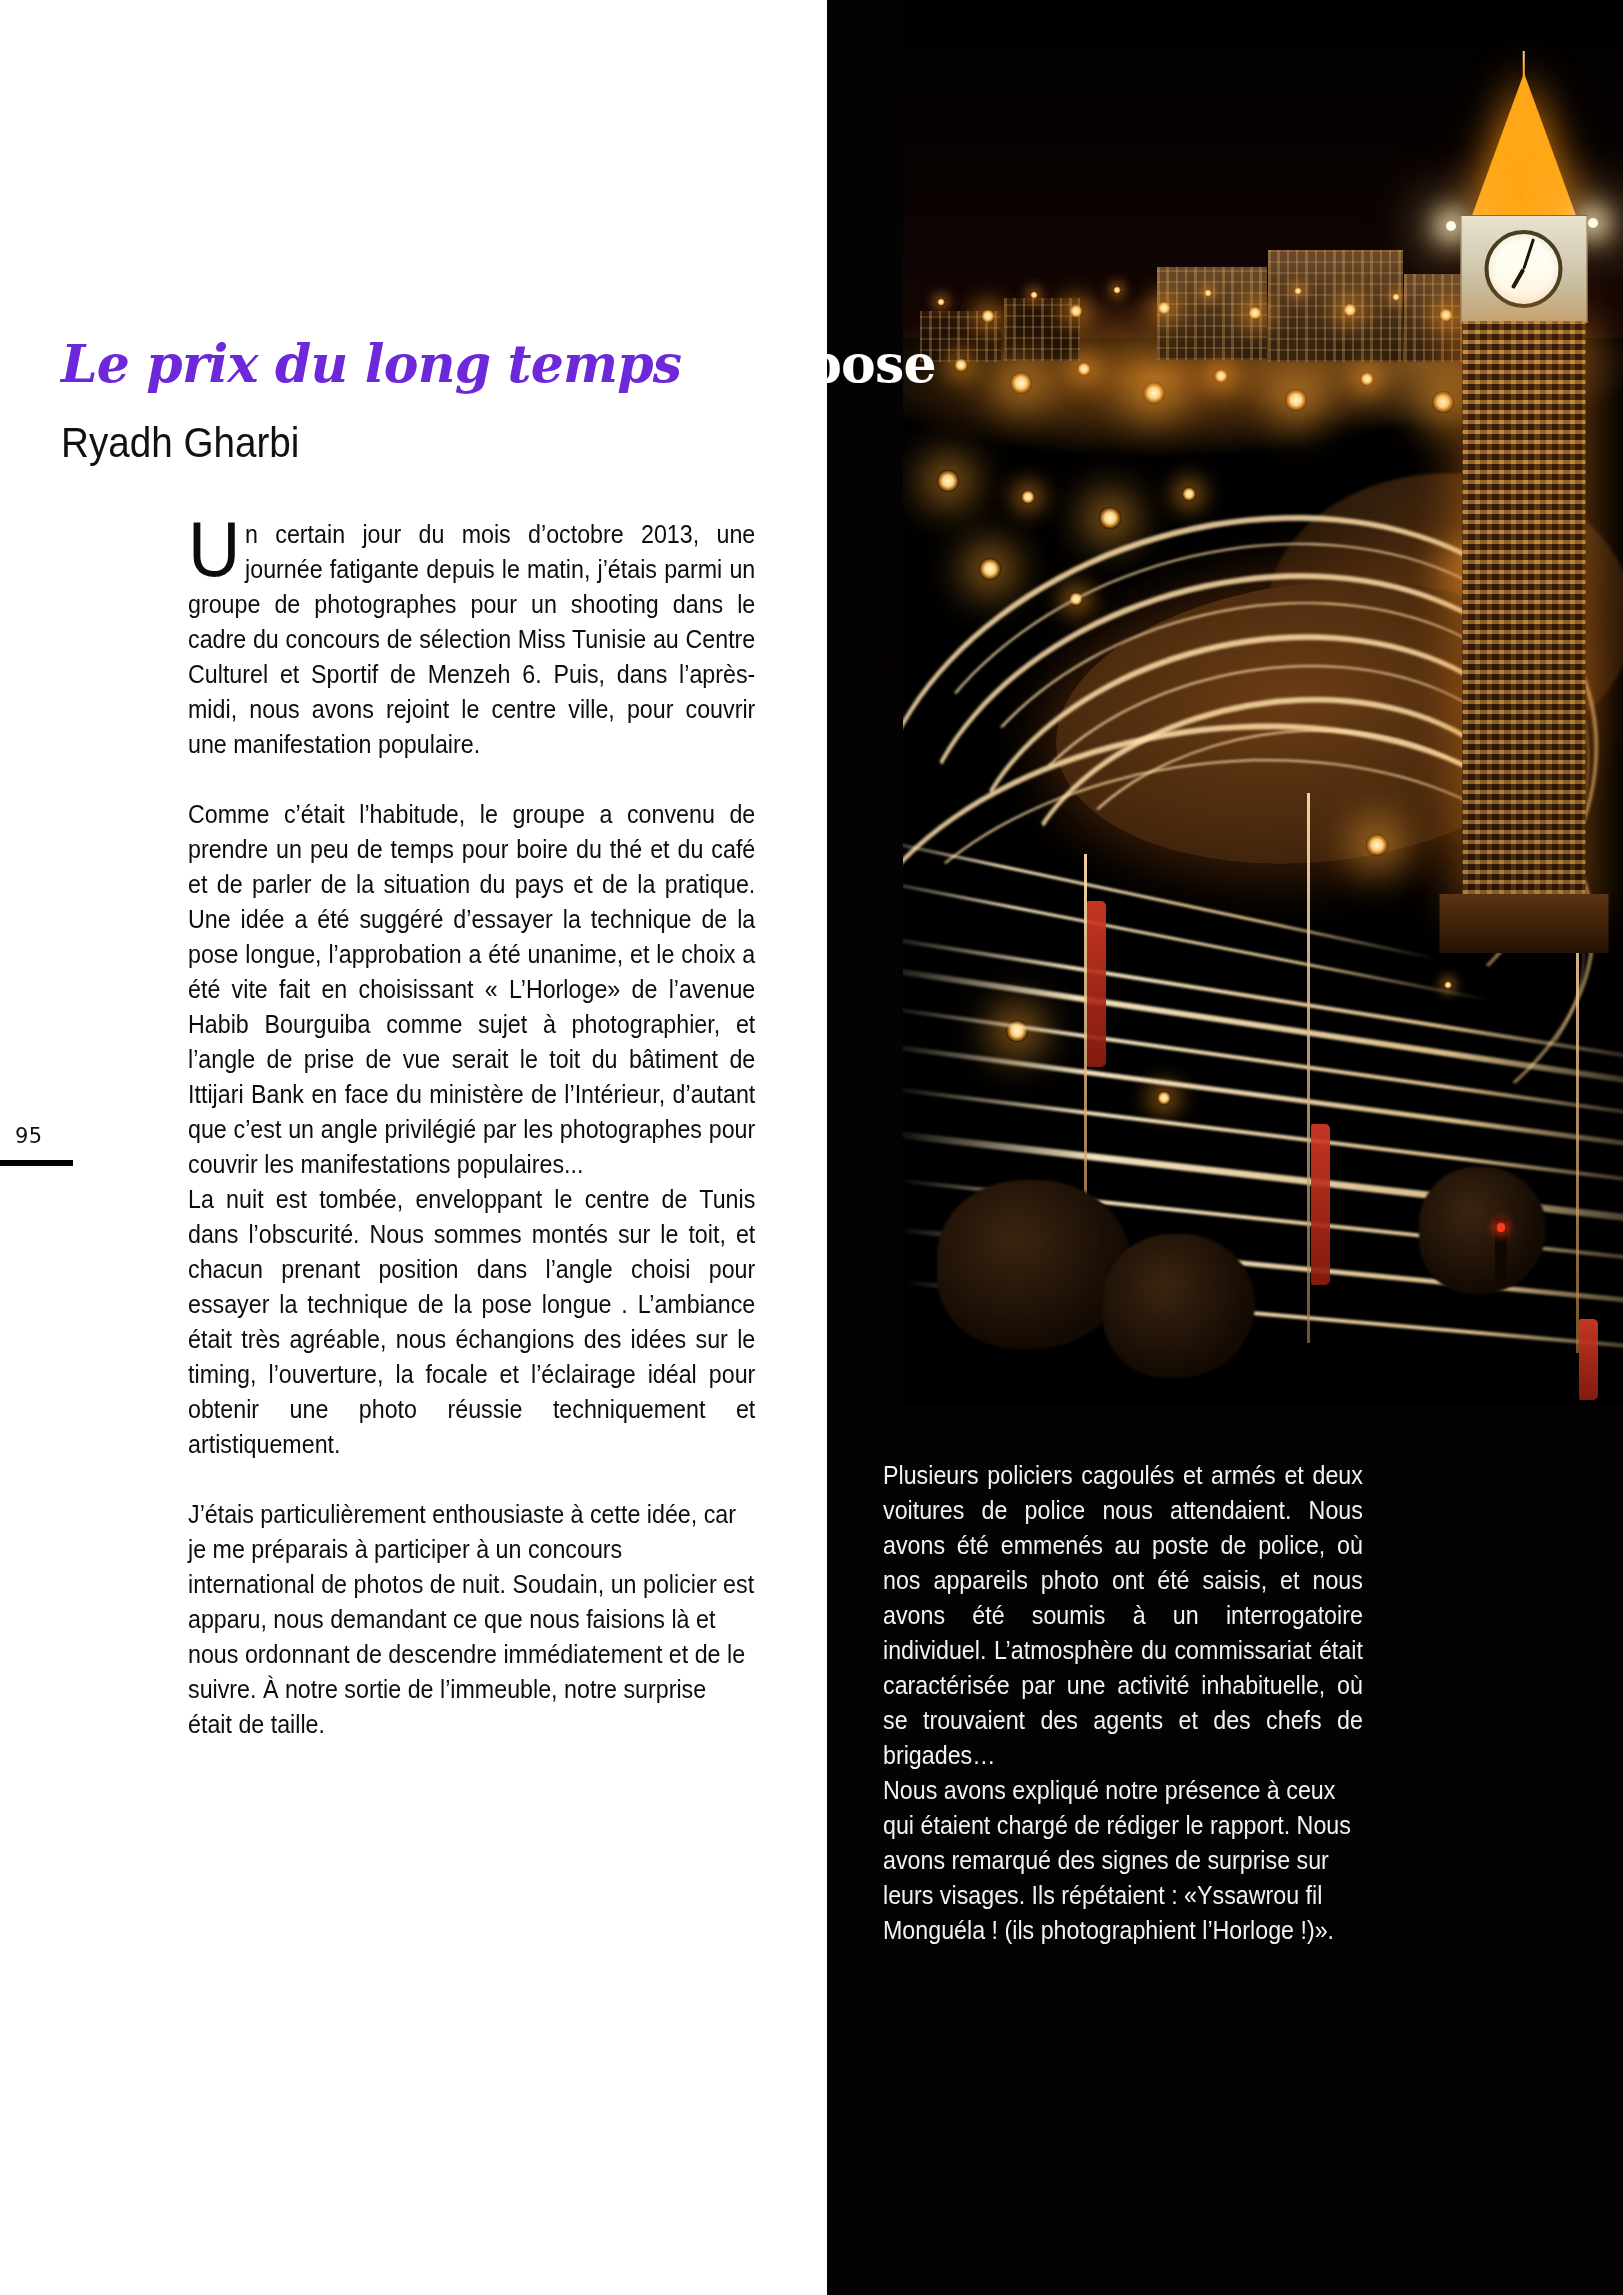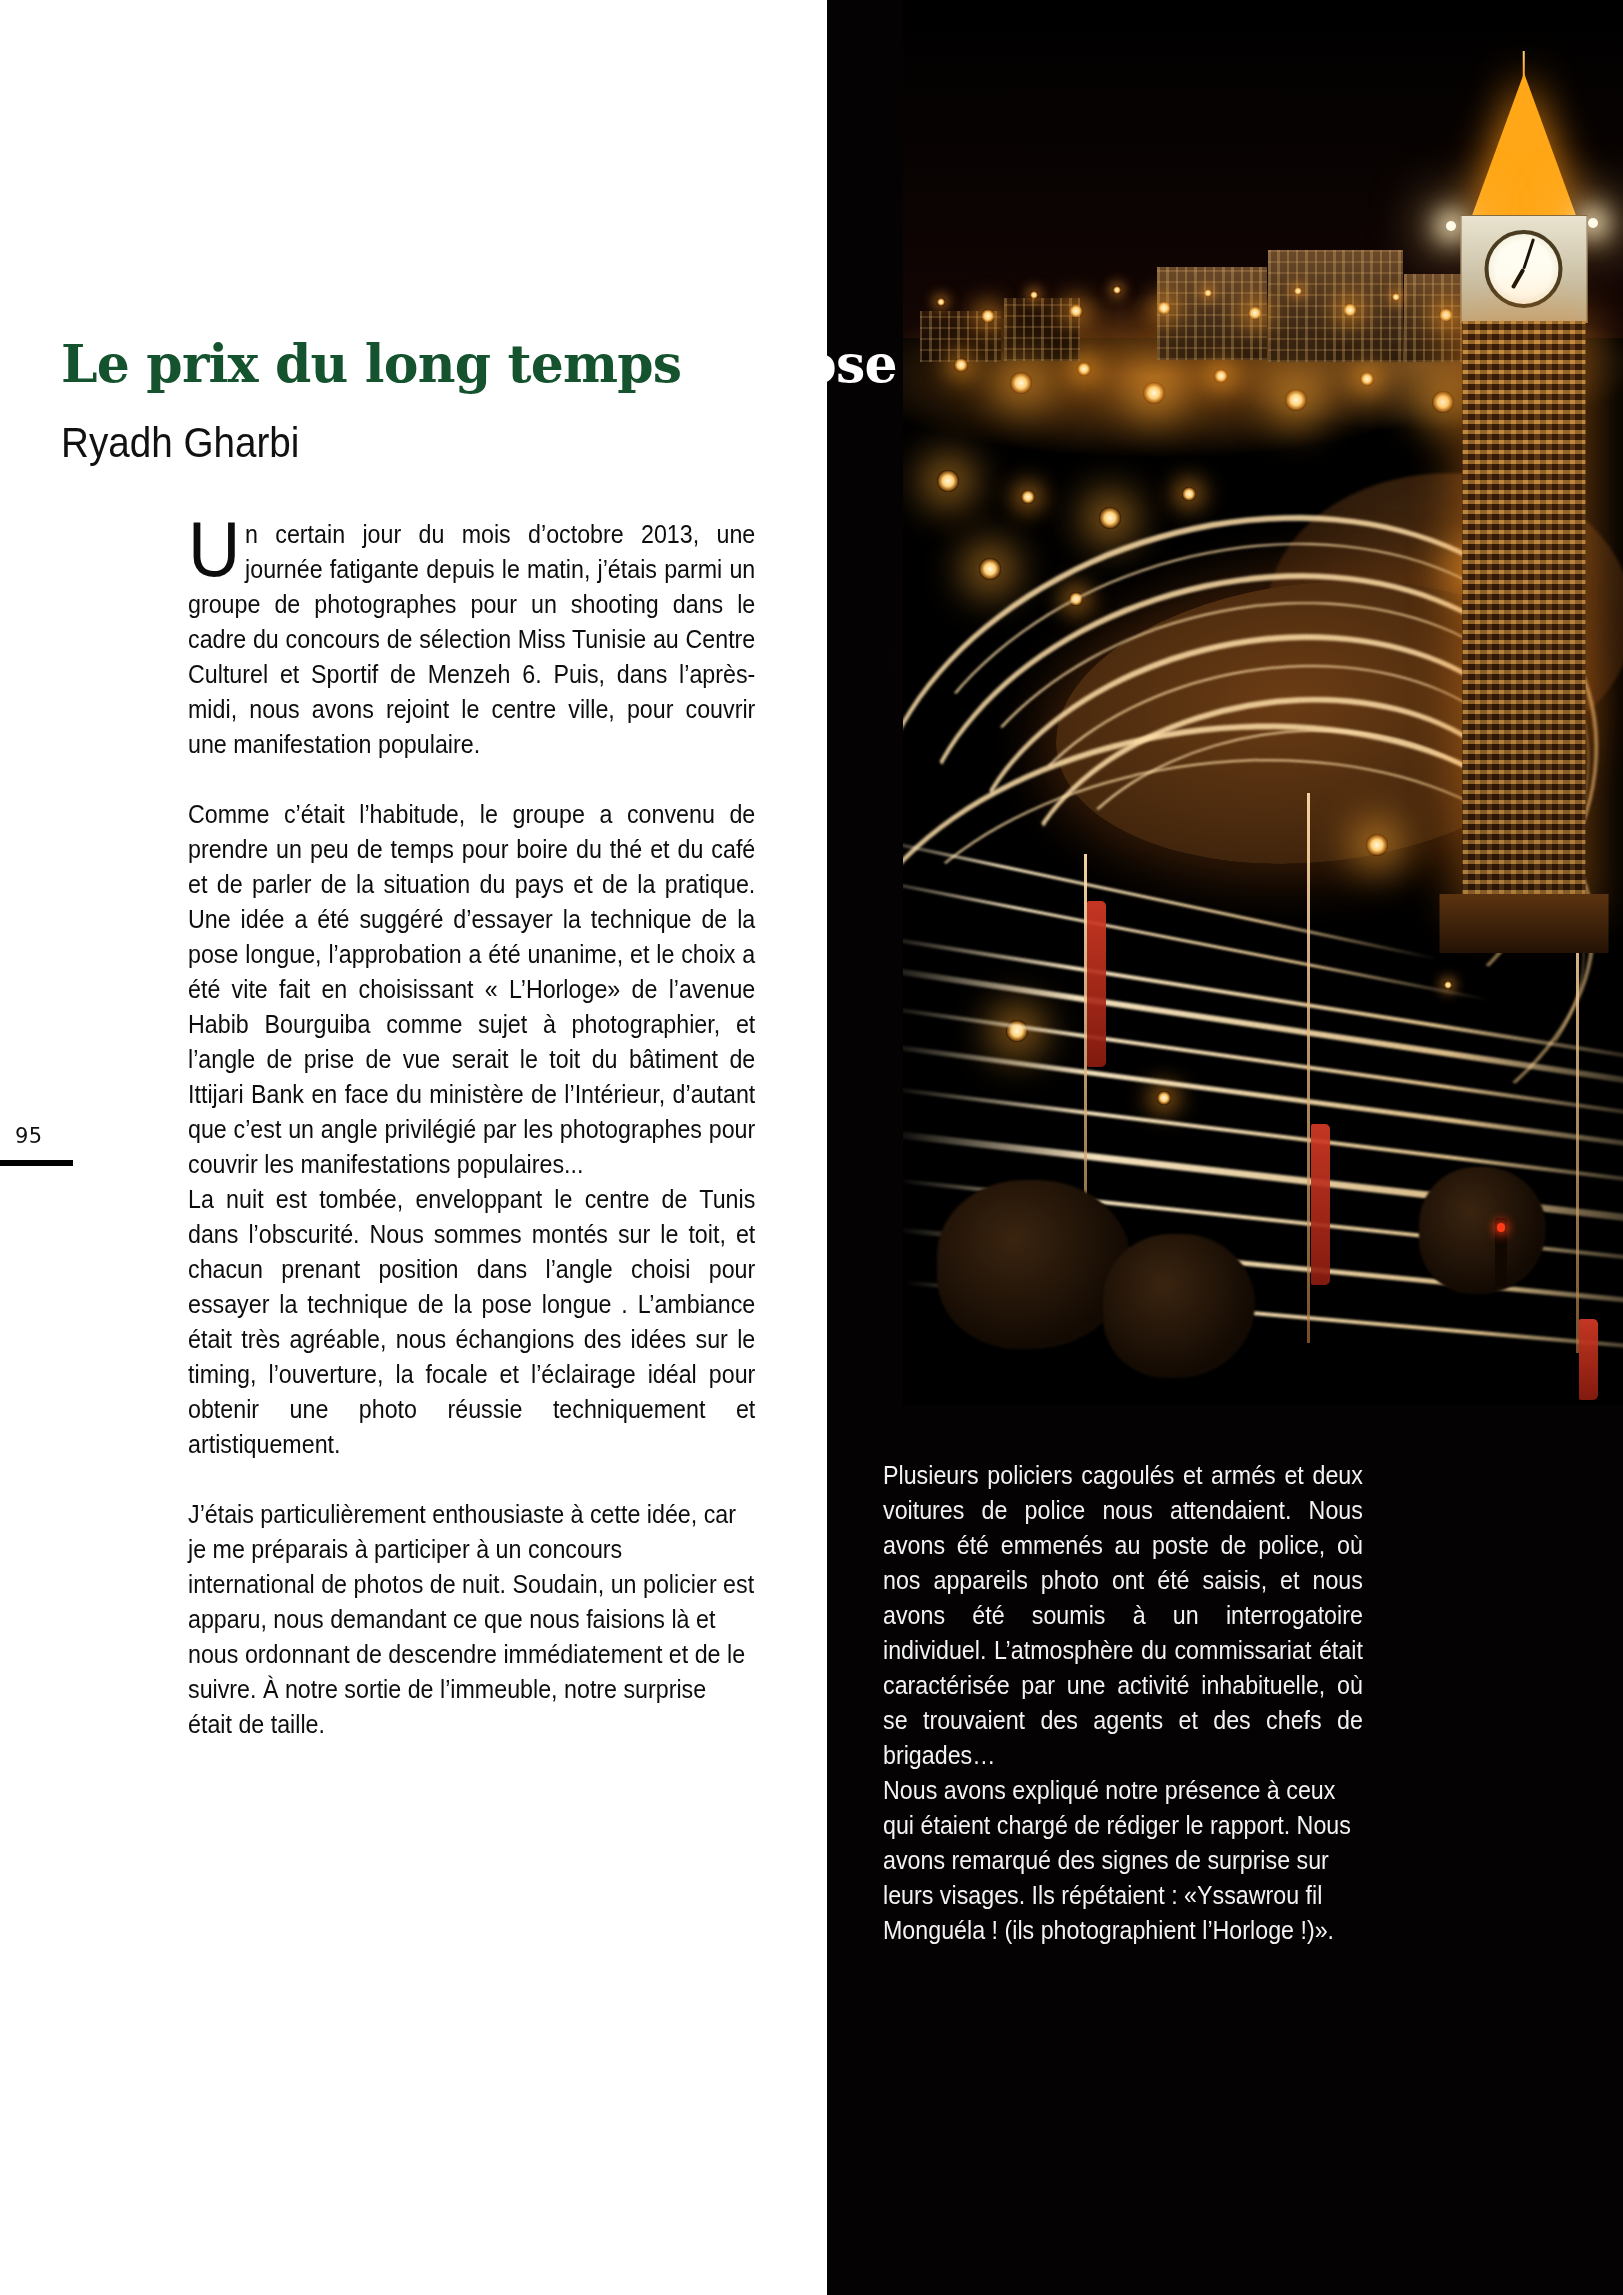--- a/index.html
+++ b/index.html
@@ -206,22 +206,22 @@
     position:absolute; left:61px; top:338px;
     width:1065px;
     font-family:"DejaVu Serif", serif;
     font-weight:bold;
     font-size:52px;
     line-height:1.0;
     letter-spacing:-0.8px;
     white-space:nowrap;
     z-index:5;
   }
-  .headline .dark-part{ color:#14532d; }
-  .headline .light-part{ color:#ffffff; }
+  .headline .dark-part{ color:#6d28d9;font-style:italic; }
+  .headline .light-part{ color:#ffffff;margin-left:39px; }
 
   .byline{
     position:absolute; left:61px; top:419px;
     font-family:"Liberation Sans", sans-serif;
     font-size:42px;
     color:#111;
     letter-spacing:0px;
     transform:scaleX(.92);
     transform-origin:left center;
   }

